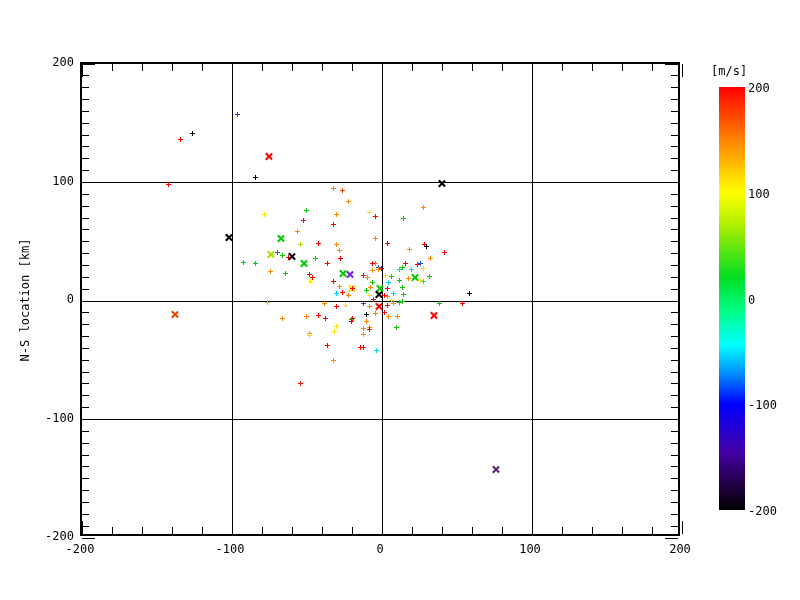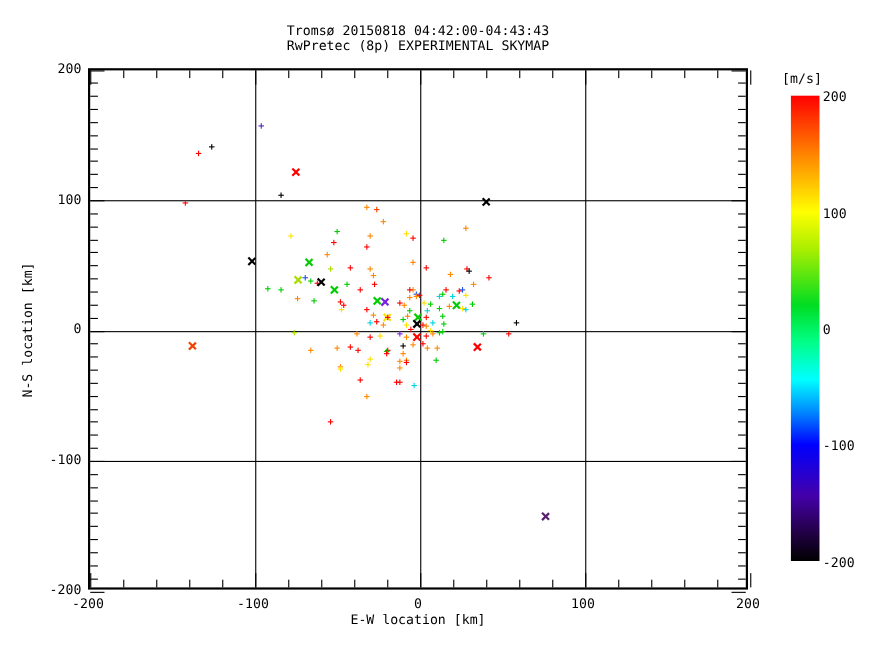--- a/index.html
+++ b/index.html
@@ -27,24 +27,20 @@
   .pt-s::after{content:"";position:absolute;left:2px;top:0;width:1px;height:5px;background:currentColor;}
   .pt-x{width:9px;height:9px;transform:translate(-4px,-4px);}
   .pt-x::before,.pt-x::after{content:"";position:absolute;left:4px;top:0;width:1.6px;height:9px;background:currentColor;}
   .pt-x::before{transform:rotate(45deg);}
   .pt-x::after{transform:rotate(-45deg);}
 </style>
 </head>
 <body>
 
 <div class="canvas">
-  <div class="titles">
-    <div>Tromsø 20150818 04:42:00-04:43:43</div>
-    <div>RwPretec (8p) EXPERIMENTAL SKYMAP</div>
-  </div>
 
   <div class="plot-box" id="plot">
       <div class="gridline-h" style="top: 355px;"></div>
       <div class="gridline-v" style="left: 149.5px;"></div>
       <div class="gridline-h" style="top: 236.5px;"></div>
       <div class="gridline-v" style="left: 299.5px;"></div>
       <div class="gridline-h" style="top: 118px;"></div>
       <div class="gridline-v" style="left: 449.5px;"></div>
       <div class="tick" style="width: 1px; height: 13px; left: -0.5px; bottom: 0px;"></div>
       <div class="tick" style="width: 1px; height: 13px; left: -0.5px; top: 0px;"></div>
@@ -306,21 +302,20 @@
       <div class="pt pt-s" style="left: 226.5px; top: 271.365px; color: rgb(255, 224, 0);"></div>
       <div class="pt pt-s" style="left: 244.5px; top: 280.845px; color: rgb(255, 0, 0);"></div>
       <div class="pt pt-s" style="left: 277.5px; top: 283.215px; color: rgb(255, 0, 0);"></div>
       <div class="pt pt-s" style="left: 250.5px; top: 296.25px; color: rgb(255, 136, 0);"></div>
       <div class="pt pt-s" style="left: 217.5px; top: 318.765px; color: rgb(255, 0, 0);"></div>
       <div class="pt pt-s" style="left: 252px; top: 266.625px; color: rgb(255, 224, 0);"></div>
       <div class="pt pt-s" style="left: 280.5px; top: 264.255px; color: rgb(255, 136, 0);"></div>
       <div class="pt pt-s" style="left: 286.5px; top: 265.44px; color: rgb(255, 0, 0);"></div>
     </div>
 
-  <div class="xlabel">E-W location [km]</div>
   <div class="ylabel">N-S location [km]</div>
 
   <div class="cb-title">[m/s]</div>
   <div class="cb" id="colorbar" style="background: linear-gradient(rgb(255, 0, 0) 0%, rgb(255, 136, 0) 13%, rgb(255, 255, 0) 25%, rgb(170, 238, 0) 33%, rgb(0, 221, 34) 45%, rgb(0, 255, 136) 53%, rgb(0, 255, 255) 61%, rgb(0, 136, 255) 68%, rgb(0, 0, 255) 75%, rgb(68, 0, 170) 86%, rgb(34, 0, 68) 94%, rgb(0, 0, 0) 100%);"></div>
 </div>
 
 <div class="xtick-label" style="left: 45px;">-200</div>
 <div class="xtick-label" style="left: 195px;">-100</div>
 <div class="xtick-label" style="left: 345px;">0</div>
 <div class="xtick-label" style="left: 495px;">100</div>

